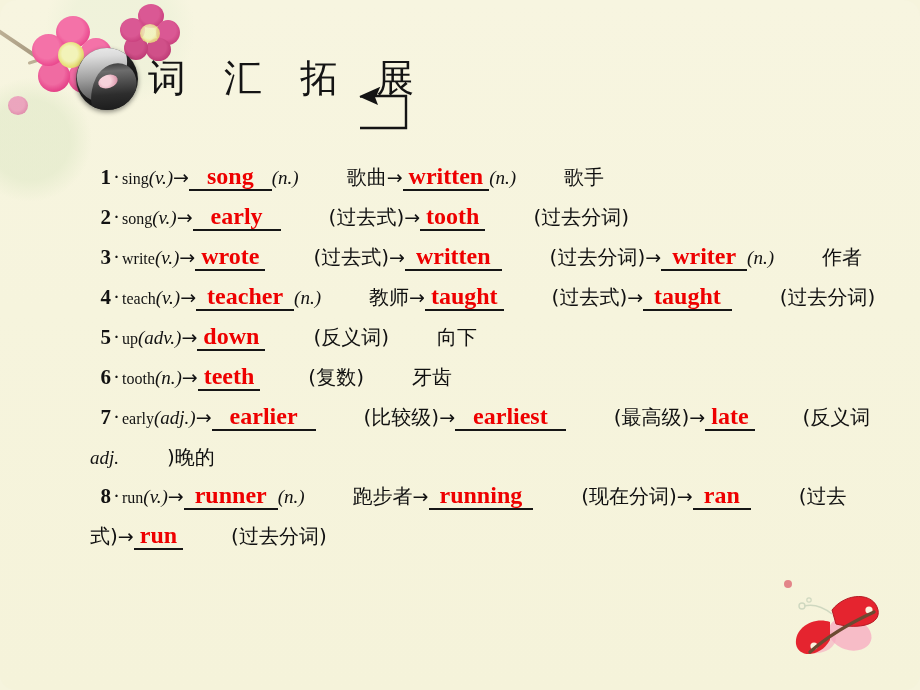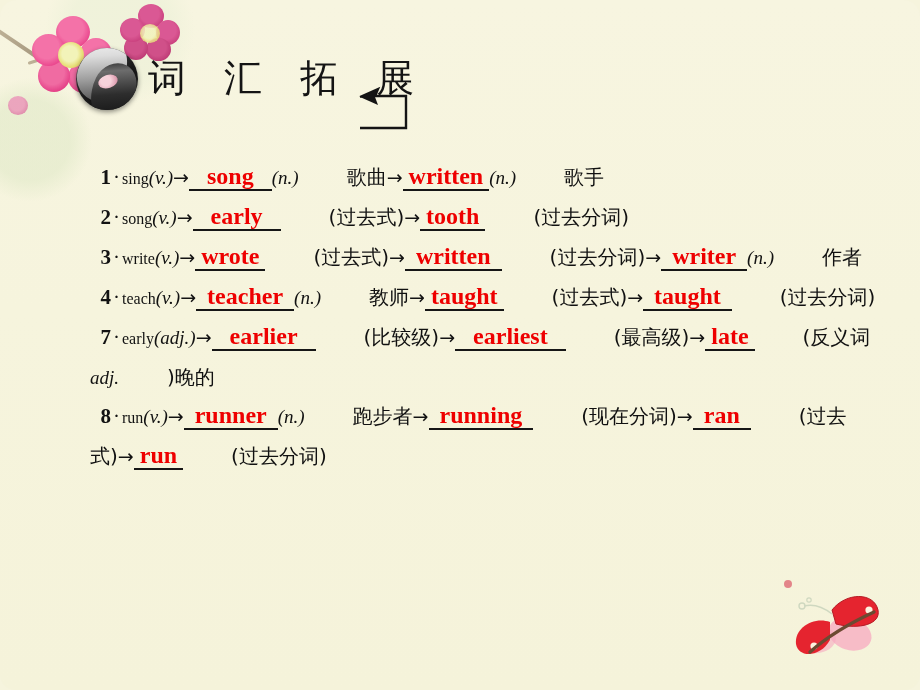--- a/index.html
+++ b/index.html
@@ -213,17 +213,19 @@
       <path d="M2 11 L20 19 L17 11 Z" fill="#141414"></path>
       <path d="M2 11 L20 3 L17 11 Z" fill="#141414"></path>
     </svg>
   </div>
 
   <div id="content">
       <p class="line"><span>&nbsp;&nbsp;<span class="num">1</span><span class="dot">·</span></span><span class="word">sing</span><span class="pos">(v.)</span><span class="arrow">→</span><span class="ans pad-l">song</span><span class="pos">(n.)</span><span class="cn">歌曲</span><span class="arrow">→</span><span class="ans pad-m">written</span><span class="pos">(n.)</span><span class="cn">歌手</span></p>
       <p class="line"><span>&nbsp;&nbsp;<span class="num">2</span><span class="dot">·</span></span><span class="word">song</span><span class="pos">(v.)</span><span class="arrow">→</span><span class="ans pad-l">early</span><span class="cn">(过去式)</span><span class="arrow">→</span><span class="ans pad-m">tooth</span><span class="cn">(过去分词)</span></p>
       <p class="line"><span>&nbsp;&nbsp;<span class="num">3</span><span class="dot">·</span></span><span class="word">write</span><span class="pos">(v.)</span><span class="arrow">→</span><span class="ans pad-m">wrote</span><span class="cn">(过去式)</span><span class="arrow">→</span><span class="ans pad-s">written</span><span class="cn">(过去分词)</span><span class="arrow">→</span><span class="ans pad-s">writer</span><span class="pos">(n.)</span><span class="cn">作者</span></p>
       <p class="line"><span>&nbsp;&nbsp;<span class="num">4</span><span class="dot">·</span></span><span class="word">teach</span><span class="pos">(v.)</span><span class="arrow">→</span><span class="ans pad-s">teacher</span><span class="pos">(n.)</span><span class="cn">教师</span><span class="arrow">→</span><span class="ans pad-m">taught</span><span class="cn">(过去式)</span><span class="arrow">→</span><span class="ans pad-s">taught</span><span class="cn">(过去分词)</span></p>
+      <p class="line"><span>&nbsp;&nbsp;<span class="num">5</span><span class="dot">·</span></span><span class="word">up</span><span class="pos">(adv.)</span><span class="arrow">→</span><span class="ans pad-m">down</span><span class="cn">(反义词)</span><span class="cn">向下</span></p>
+      <p class="line"><span>&nbsp;&nbsp;<span class="num">6</span><span class="dot">·</span></span><span class="word">tooth</span><span class="pos">(n.)</span><span class="arrow">→</span><span class="ans pad-m">teeth</span><span class="cn">(复数)</span><span class="cn">牙齿</span></p>
       <p class="line"><span>&nbsp;&nbsp;<span class="num">7</span><span class="dot">·</span></span><span class="word">early</span><span class="pos">(adj.)</span><span class="arrow">→</span><span class="ans pad-l">earlier</span><span class="cn">(比较级)</span><span class="arrow">→</span><span class="ans pad-l">earliest</span><span class="cn">(最高级)</span><span class="arrow">→</span><span class="ans pad-m">late</span><span class="cn">(反义词</span><span class="pos">adj.</span><span class="cn">)晚的</span></p>
       <p class="line"><span>&nbsp;&nbsp;<span class="num">8</span><span class="dot">·</span></span><span class="word">run</span><span class="pos">(v.)</span><span class="arrow">→</span><span class="ans pad-s">runner</span><span class="pos">(n.)</span><span class="cn">跑步者</span><span class="arrow">→</span><span class="ans pad-s">running</span><span class="cn">(现在分词)</span><span class="arrow">→</span><span class="ans pad-s">ran</span><span class="cn">(过去式)</span><span class="arrow">→</span><span class="ans pad-m">run</span><span class="cn">(过去分词)</span></p>
     </div>
 
 </div>
 
 </body></html>

